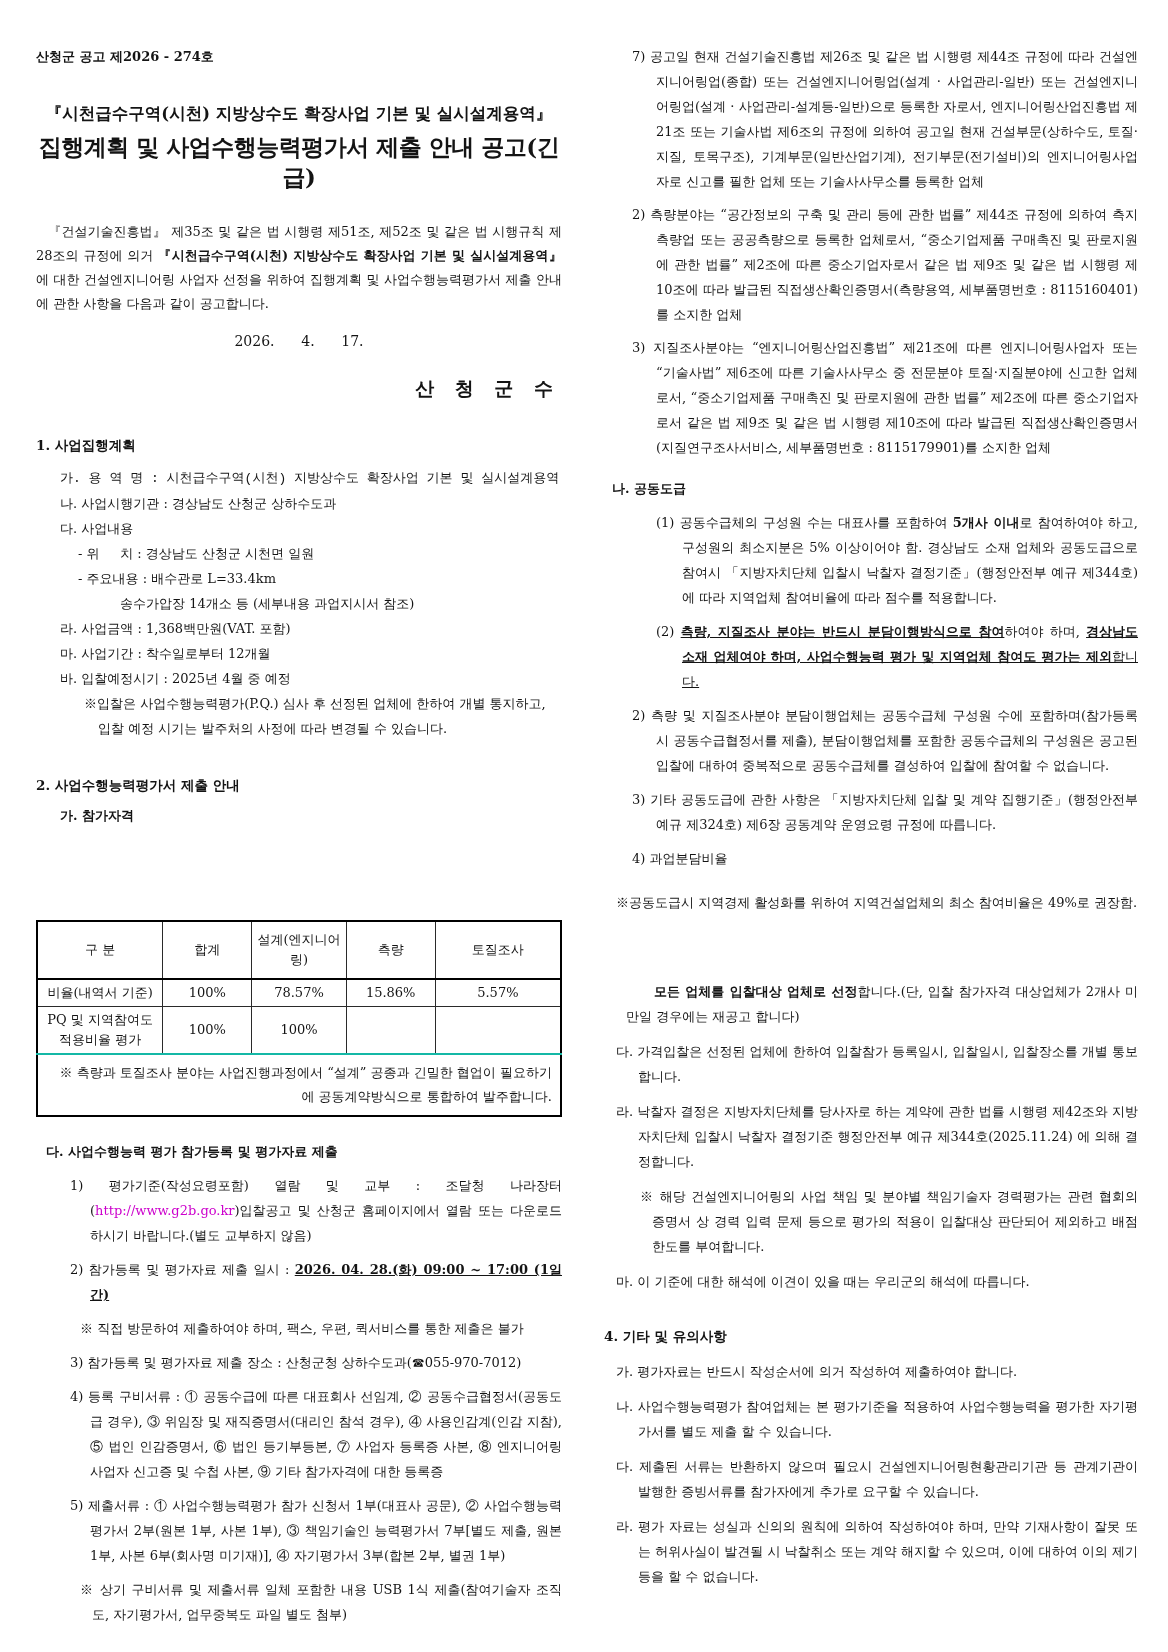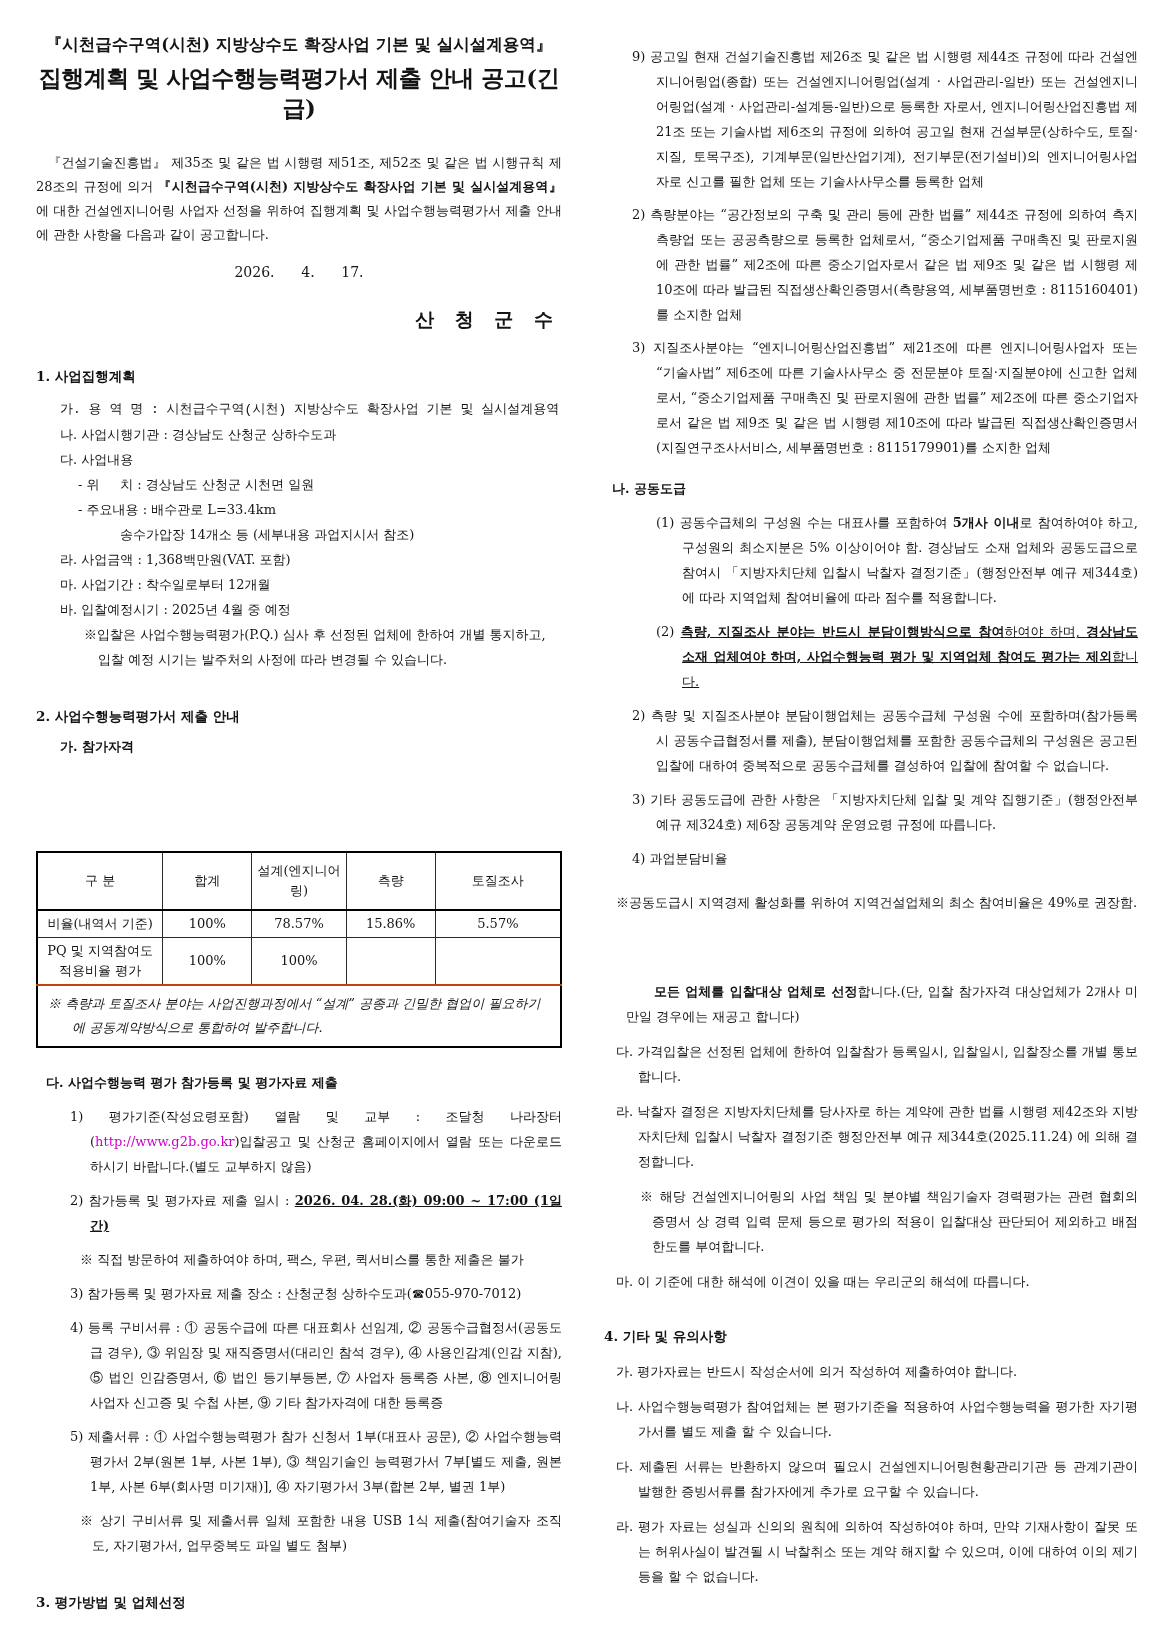--- a/index.html
+++ b/index.html
@@ -24,21 +24,21 @@
   .sec1 .first{margin-top:8px;font-family:Liberation Mono, monospace;}
   .ga{padding-left:24px;}
   .dash{padding-left:42px;}
   .dash2{padding-left:84px;}
   .na1{padding-left:48px;}
   .na2{padding-left:62px;}
   .ga-sub{margin-top:4px;padding-left:24px;line-height:28px;}
   .tbl{margin-top:90px;width:100%;border-collapse:collapse;border:2px solid #000;}
   .tbl th,.tbl td{border:1px solid #2a2a2a;text-align:center;font-size:13px;font-weight:normal;padding:3px 2px;line-height:20px;}
   .tbl th{padding:8px 2px;border-bottom:2px solid #000;}
-  .tbl .tnote{text-align:left;padding:6px 8px 6px 34px;text-indent:-24px;line-height:24px;border-top:2px solid #c2410c;font-style:italic;}
+  .tbl .tnote{text-align:right;padding:6px 8px 6px 34px;text-indent:-24px;line-height:24px;border-top:2px solid #14b8a6;}
   .h-da{margin-top:22px;font-weight:bold;padding-left:10px;}
   .n1{margin-top:9px;padding-left:54px;text-indent:-20px;}
   .nsub{margin-top:9px;padding-left:56px;text-indent:-12px;}
   
   .rtop{margin-top:44px;}
   .q{margin-top:8px;padding-left:52px;text-indent:-24px;}
   .rh{margin-top:16px;font-weight:bold;padding-left:8px;}
   .rn{margin-top:9px;padding-left:52px;text-indent:-24px;}
   .rp{margin-top:9px;padding-left:78px;text-indent:-26px;}
   .rnote49{margin-top:19px;padding-left:26px;text-indent:-14px;}
@@ -46,20 +46,21 @@
   .rit{margin-top:10px;padding-left:34px;text-indent:-22px;}
   .rnoteE{margin-top:10px;padding-left:48px;text-indent:-12px;}
   .rh4{margin-top:30px;font-weight:bold;font-size:13.5px;}
 </style>
 </head>
 <body>
 
 <div id="page">
 
   <div class="col left">
+    <div class="b notice-no">산청군 공고  제2026 - 274호</div>
     <div class="b t-sub">『시천급수구역(시천) 지방상수도 확장사업 기본 및 실시설계용역』</div>
     <div class="b t-main">집행계획 및 사업수행능력평가서 제출 안내 공고(긴급)</div>
     <div class="b intro"><span>『건설기술진흥법』 제35조 및 같은 법 시행령 제51조, 제52조 및 같은 법 시행규칙 제28조의 규정에 의거 </span><span style="font-weight: bold;">『시천급수구역(시천) 지방상수도 확장사업 기본 및 실시설계용역』</span><span>에 대한 건설엔지니어링 사업자 선정을 위하여 집행계획 및 사업수행능력평가서 제출 안내에 관한 사항을 다음과 같이 공고합니다.</span></div>
     <div class="b dateline pre">2026.      4.      17.</div>
     <div class="b signer">산 청 군 수</div>
 
     <div class="b h">1. 사업집행계획</div>
     <div class="sec1">
       <div class="b ga first">가. 용 역 명 : 시천급수구역(시천) 지방상수도 확장사업 기본 및 실시설계용역</div>
       <div class="b ga">나. 사업시행기관 : 경상남도 산청군 상하수도과</div>
@@ -123,28 +124,28 @@
     <div class="b n1">4) 등록 구비서류 : ① 공동수급에 따른 대표회사 선임계, ② 공동수급협정서(공동도급 경우), ③ 위임장 및 재직증명서(대리인 참석 경우), ④ 사용인감계(인감 지참), ⑤ 법인 인감증명서, ⑥ 법인 등기부등본, ⑦ 사업자 등록증 사본, ⑧ 엔지니어링사업자 신고증 및 수첩 사본, ⑨ 기타 참가자격에 대한 등록증</div>
     <div class="b n1">5) 제출서류 : ① 사업수행능력평가 참가 신청서 1부(대표사 공문), ② 사업수행능력평가서 2부(원본 1부, 사본 1부), ③ 책임기술인 능력평가서 7부[별도 제출, 원본 1부, 사본 6부(회사명 미기재)], ④ 자기평가서 3부(합본 2부, 별권 1부)</div>
     <div class="b nsub">※ 상기 구비서류 및 제출서류 일체 포함한 내용 USB 1식 제출(참여기술자 조직도, 자기평가서, 업무중복도 파일 별도 첨부)</div>
 
     <div class="b h">3. 평가방법 및 업체선정</div>
 
   </div>
 
   <div class="col right">
     <div class="rtop">
-      <div class="b q">9) 공고일 현재 건설기술진흥법 제26조 및 같은 법 시행령 제44조 규정에 따라 건설엔지니어링업(종합) 또는 건설엔지니어링업(설계 · 사업관리-일반) 또는 건설엔지니어링업(설계 · 사업관리-설계등-일반)으로 등록한 자로서, 엔지니어링산업진흥법 제21조 또는 기술사법 제6조의 규정에 의하여 공고일 현재 건설부문(상하수도, 토질·지질, 토목구조), 기계부문(일반산업기계), 전기부문(전기설비)의 엔지니어링사업자로 신고를 필한 업체 또는 기술사사무소를 등록한 업체</div>
+      <div class="b q">7) 공고일 현재 건설기술진흥법 제26조 및 같은 법 시행령 제44조 규정에 따라 건설엔지니어링업(종합) 또는 건설엔지니어링업(설계 · 사업관리-일반) 또는 건설엔지니어링업(설계 · 사업관리-설계등-일반)으로 등록한 자로서, 엔지니어링산업진흥법 제21조 또는 기술사법 제6조의 규정에 의하여 공고일 현재 건설부문(상하수도, 토질·지질, 토목구조), 기계부문(일반산업기계), 전기부문(전기설비)의 엔지니어링사업자로 신고를 필한 업체 또는 기술사사무소를 등록한 업체</div>
       <div class="b q">2) 측량분야는  “공간정보의 구축 및 관리 등에 관한 법률”  제44조 규정에 의하여 측지측량업 또는 공공측량으로 등록한 업체로서,  “중소기업제품 구매촉진 및 판로지원에 관한 법률”  제2조에 따른 중소기업자로서 같은 법 제9조 및 같은 법 시행령 제10조에 따라 발급된 직접생산확인증명서(측량용역, 세부품명번호 : 8115160401)를 소지한 업체</div>
       <div class="b q">3) 지질조사분야는  “엔지니어링산업진흥법”  제21조에 따른 엔지니어링사업자 또는  “기술사법” 제6조에 따른 기술사사무소 중 전문분야 토질·지질분야에 신고한 업체로서,  “중소기업제품 구매촉진 및 판로지원에 관한 법률”  제2조에 따른 중소기업자로서 같은 법 제9조 및 같은 법 시행령 제10조에 따라 발급된 직접생산확인증명서(지질연구조사서비스, 세부품명번호 : 8115179901)를 소지한 업체</div>
     </div>
 
     <div class="b rh">나. 공동도급</div>
     <div class="b rp"><span>(1) 공동수급체의 구성원 수는 대표사를 포함하여 </span><span style="font-weight: bold;">5개사 이내</span><span>로 참여하여야 하고, 구성원의 최소지분은 5% 이상이어야 함. 경상남도 소재 업체와 공동도급으로 참여시 「지방자치단체 입찰시 낙찰자 결정기준」(행정안전부 예규 제344호)에 따라 지역업체 참여비율에 따라 점수를 적용합니다.</span></div>
-    <div class="b rp"><span>(2) </span><span style="font-weight: bold; text-decoration: underline;">측량, 지질조사 분야는 반드시 분담이행방식으로 참여</span><span style="text-decoration: underline;">하여야 하며, </span><span style="font-weight: bold; text-decoration: underline;">경상남도 소재 업체여야 하며, 사업수행능력 평가 및 지역업체 참여도 평가는 제외</span><span style="text-decoration: underline;">합니다.</span></div>
+    <div class="b rp"><span>(2) </span><span style="font-weight: bold; text-decoration: underline;">측량, 지질조사 분야는 반드시 분담이행방식으로 참여</span><span style="">하여야 하며, </span><span style="font-weight: bold; text-decoration: underline;">경상남도 소재 업체여야 하며, 사업수행능력 평가 및 지역업체 참여도 평가는 제외</span><span style="text-decoration: underline;">합니다.</span></div>
     <div class="b rn">2) 측량 및 지질조사분야 분담이행업체는 공동수급체 구성원 수에 포함하며(참가등록 시 공동수급협정서를 제출), 분담이행업체를 포함한 공동수급체의 구성원은 공고된 입찰에 대하여 중복적으로 공동수급체를 결성하여 입찰에 참여할 수 없습니다.</div>
     <div class="b rn">3) 기타 공동도급에 관한 사항은 「지방자치단체 입찰 및 계약 집행기준」(행정안전부 예규 제324호) 제6장 공동계약 운영요령 규정에 따릅니다.</div>
     <div class="b rn">4) 과업분담비율</div>
     <div class="b rnote49">※공동도급시 지역경제 활성화를 위하여 지역건설업체의 최소 참여비율은 49%로 권장함.</div>
 
     <div class="b cont"><span style="font-weight: bold;">모든 업체를 입찰대상 업체로 선정</span><span>합니다.(단, 입찰 참가자격 대상업체가 2개사 미만일 경우에는 재공고 합니다)</span></div>
     <div class="b rit">다. 가격입찰은 선정된 업체에 한하여 입찰참가 등록일시, 입찰일시, 입찰장소를 개별 통보합니다.</div>
     <div class="b rit">라. 낙찰자 결정은 지방자치단체를 당사자로 하는 계약에 관한 법률 시행령 제42조와 지방자치단체 입찰시 낙찰자 결정기준 행정안전부 예규 제344호(2025.11.24) 에 의해 결정합니다.</div>
     <div class="b rnoteE">※ 해당 건설엔지니어링의 사업 책임 및 분야별 책임기술자 경력평가는 관련 협회의 증명서 상 경력 입력 문제 등으로 평가의 적용이 입찰대상 판단되어 제외하고 배점한도를 부여합니다.</div>
     <div class="b rit">마. 이 기준에 대한 해석에 이견이 있을 때는 우리군의 해석에 따릅니다.</div>

